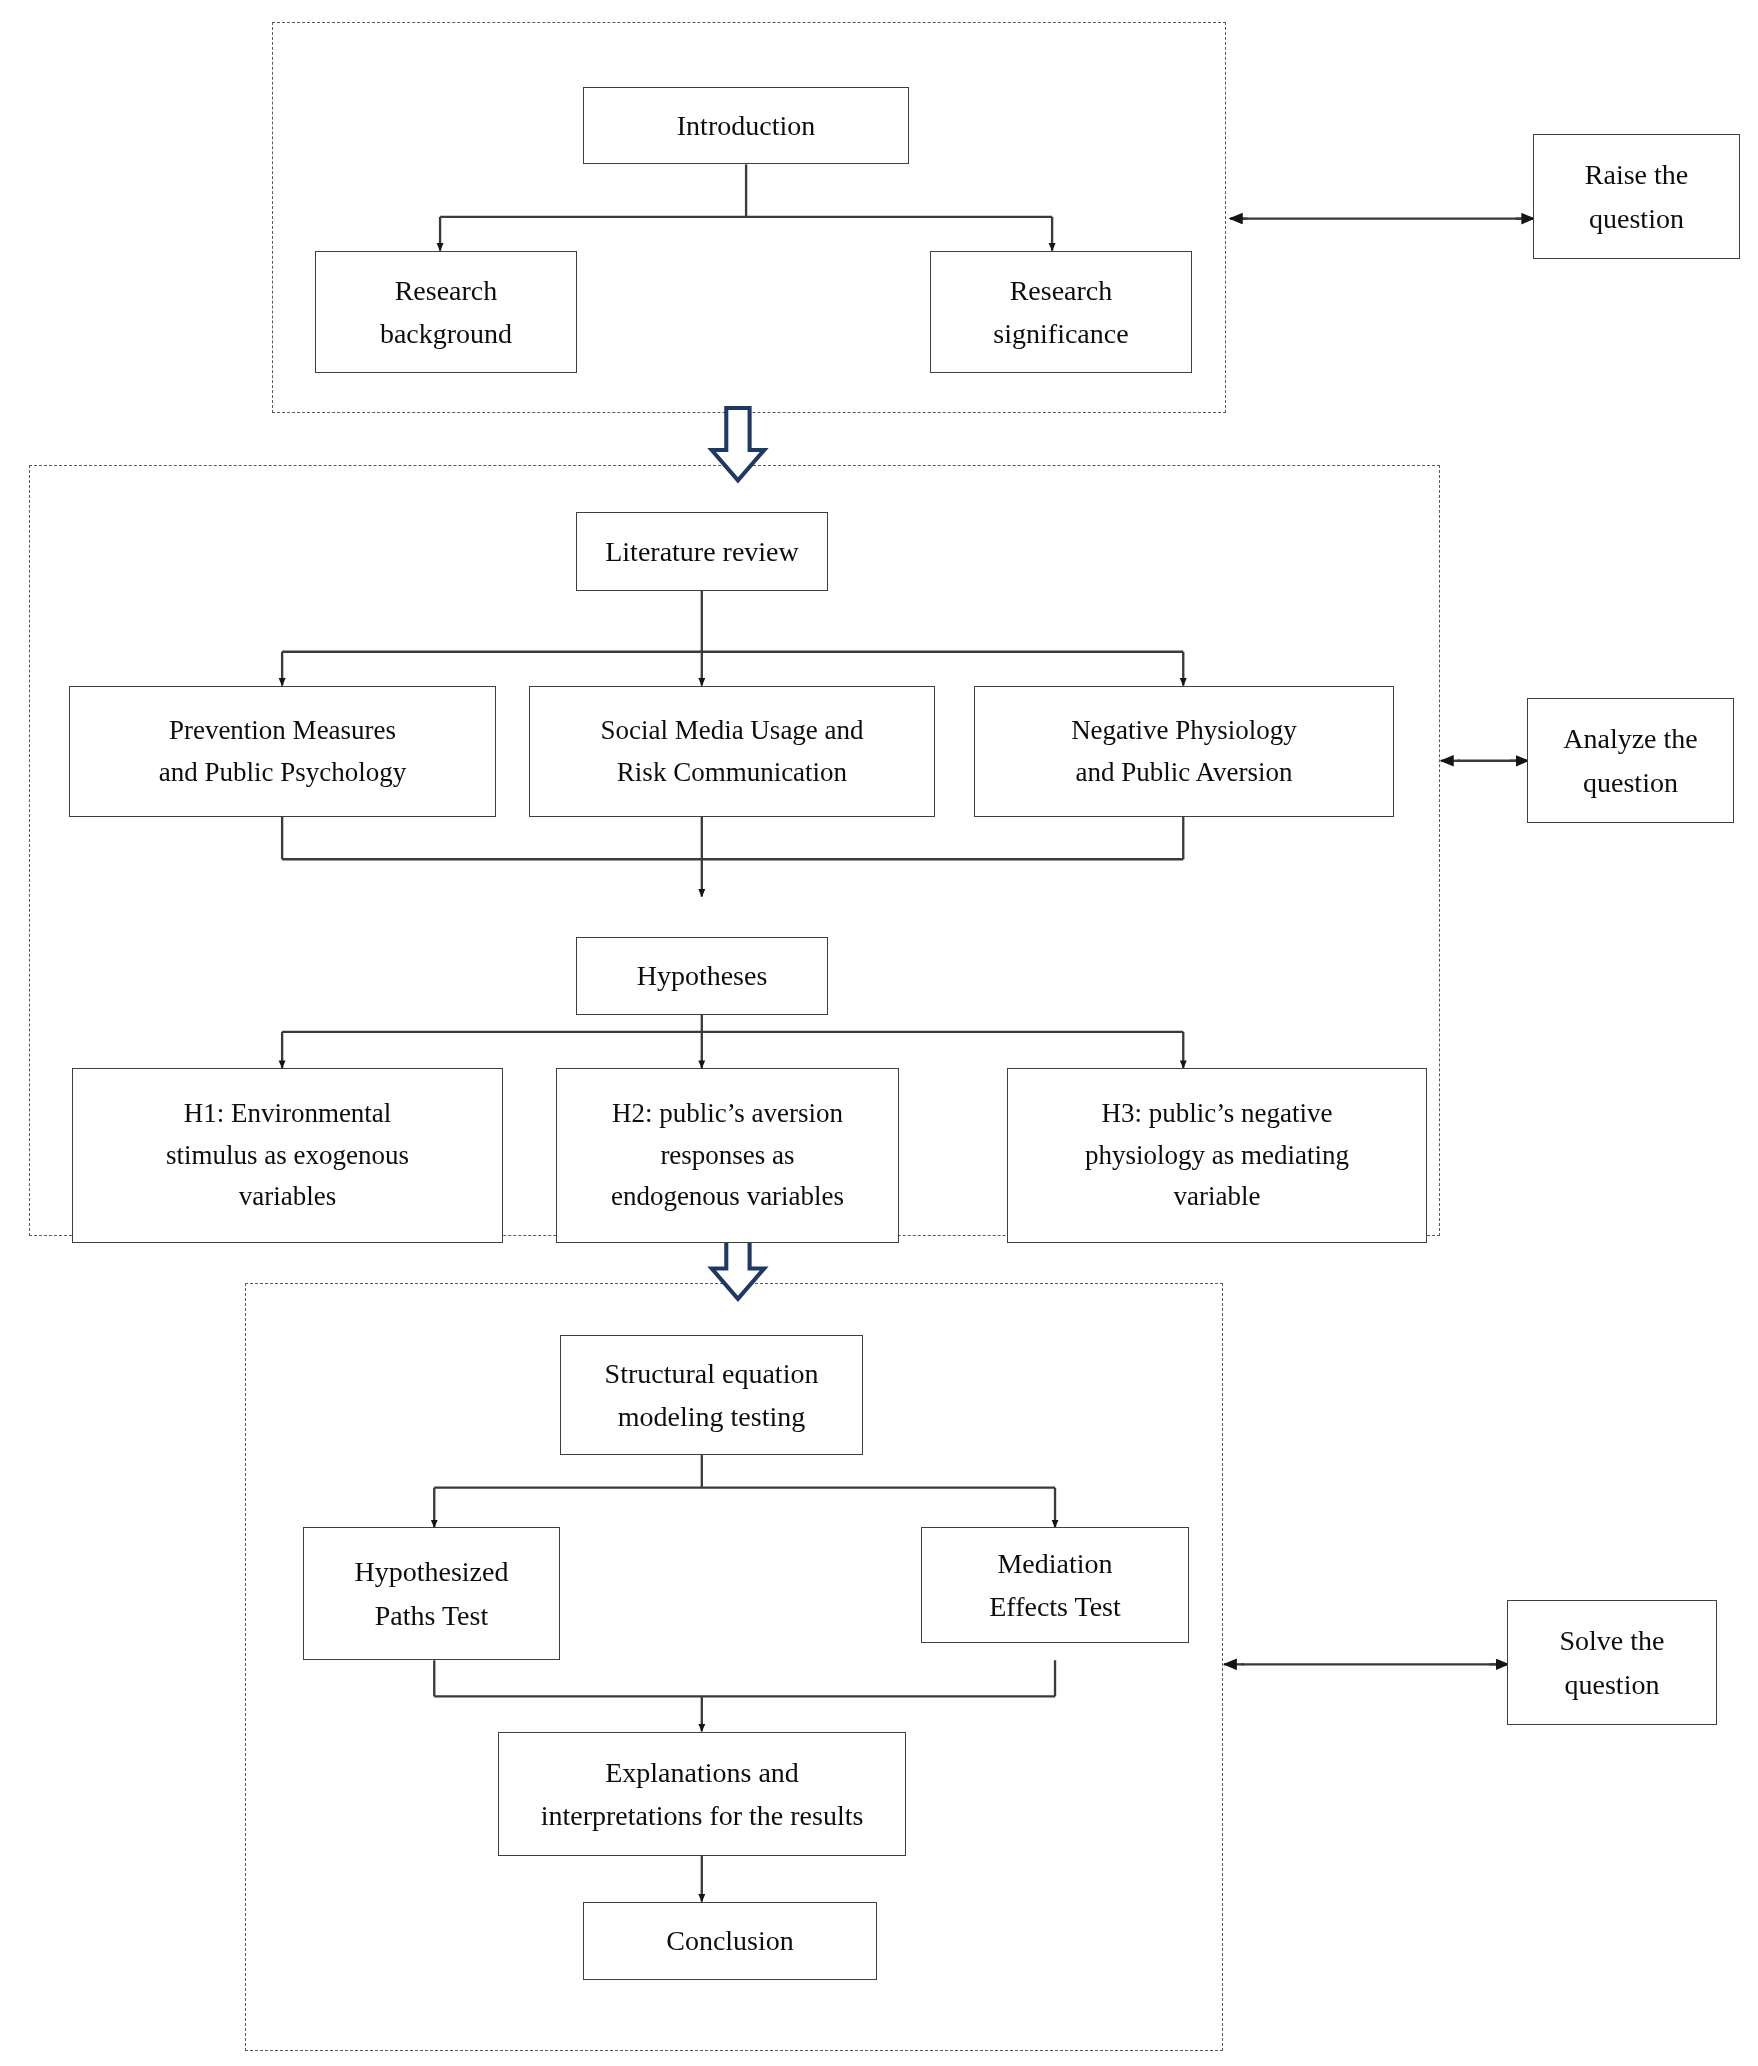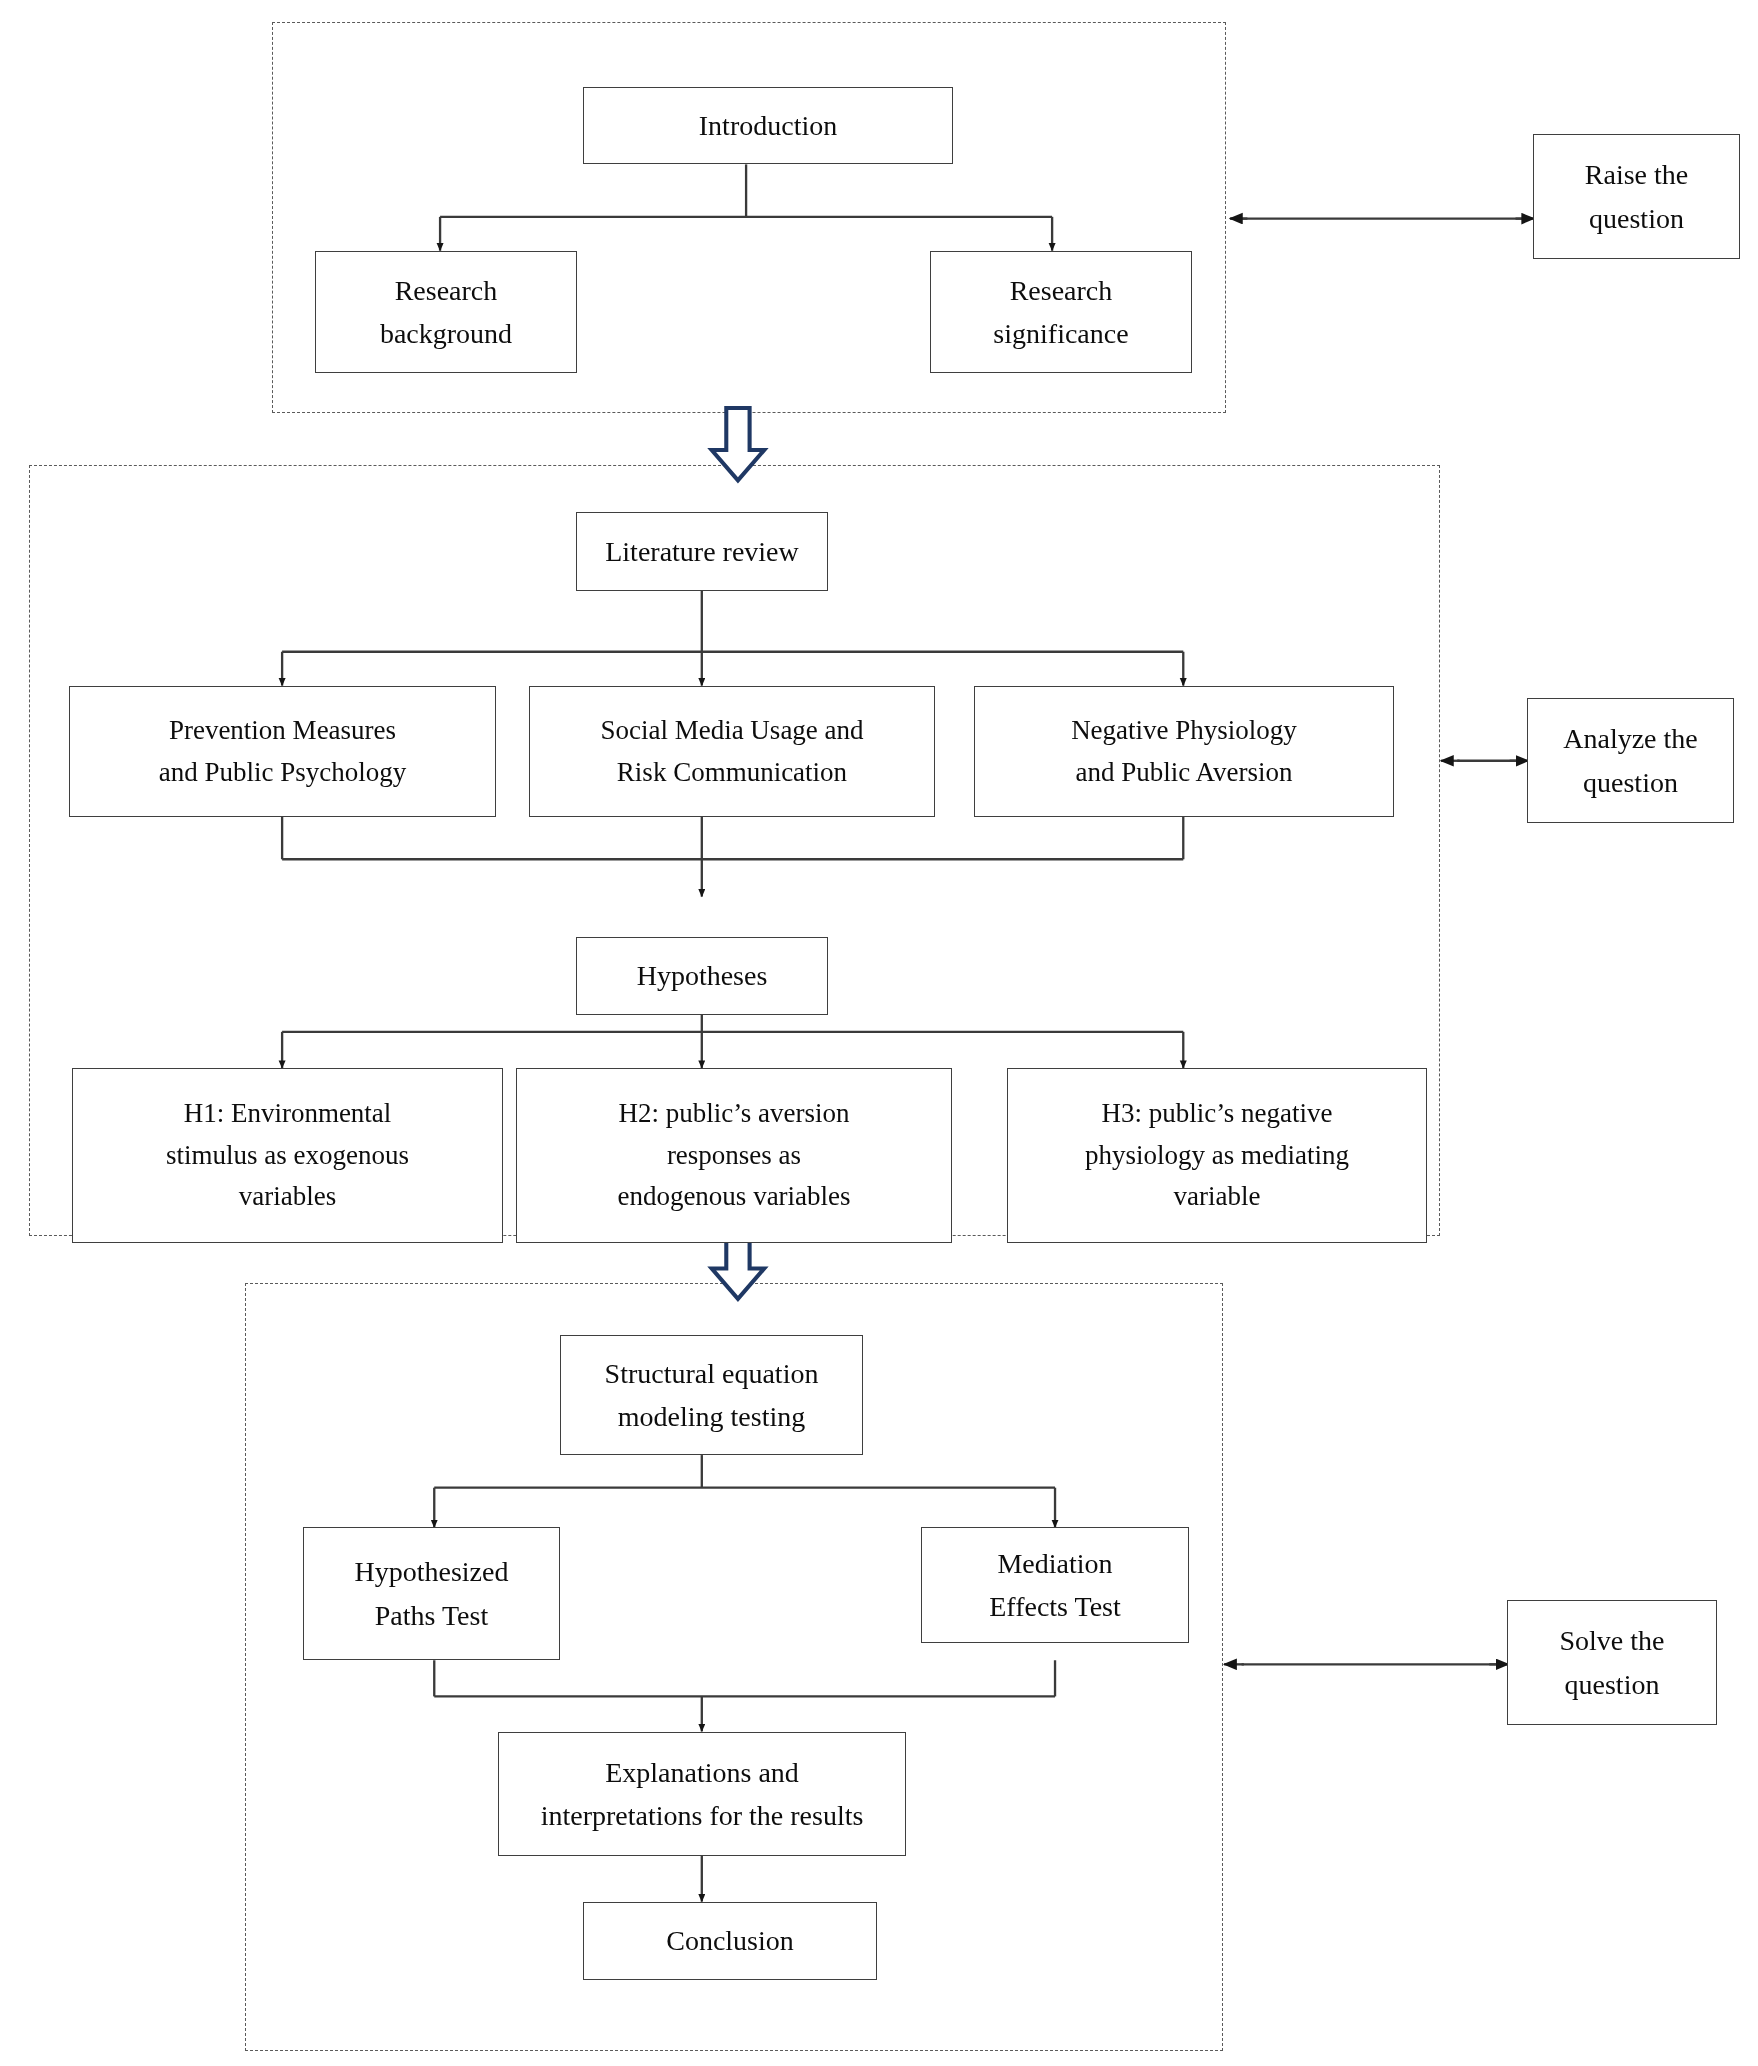--- a/index.html
+++ b/index.html
@@ -90,21 +90,21 @@
       <path d="M2134,2855 L2100,2855" marker-end="url(#ahs)"></path>
       <path d="M2555,2855 L2588,2855" marker-end="url(#ahs)"></path>
     </g>
 
     <g fill="#ffffff" stroke="#1F3864" stroke-width="7" stroke-linejoin="miter">
       <path d="M1246,700 L1286,700 L1286,772 L1311,772 L1266,824 L1221,772 L1246,772 Z"></path>
       <path d="M1246,2114 L1286,2114 L1286,2176 L1311,2176 L1266,2228 L1221,2176 L1246,2176 Z"></path>
     </g>
   </svg>
 
-  <div class="node f48" style="left:583px;top:87px;width:370px;height:77px;">
+  <div class="node f48" style="left:583px;top:87px;width:326px;height:77px;">
     <span>Introduction</span>
   </div>
 
   <div class="node f48" style="left:315px;top:251px;width:262px;height:122px;white-space:pre-line;">
     <span>Research
 background</span>
   </div>
 
   <div class="node f48" style="left:930px;top:251px;width:262px;height:122px;white-space:pre-line;">
     <span>Research
@@ -138,21 +138,21 @@
   <div class="node f48" style="left:576px;top:897px;width:252px;height:78px;margin-top:40px;">
     <span>Hypotheses</span>
   </div>
 
   <div class="node f46" style="left:64px;top:1068px;width:431px;height:175px;white-space:pre-line;margin-left:8px;">
     <span>H1: Environmental
 stimulus as exogenous
 variables</span>
   </div>
 
-  <div class="node f46" style="left:516px;top:1068px;width:436px;height:175px;white-space:pre-line;justify-content:flex-end;">
+  <div class="node f46" style="left:556px;top:1068px;width:343px;height:175px;white-space:pre-line;justify-content:flex-end;">
     <span>H2: public’s aversion
 responses as
 endogenous variables</span>
   </div>
 
   <div class="node f46" style="left:974px;top:1068px;width:420px;height:175px;white-space:pre-line;margin-left:33px;">
     <span>H3: public’s negative
 physiology as mediating
 variable</span>
   </div>

